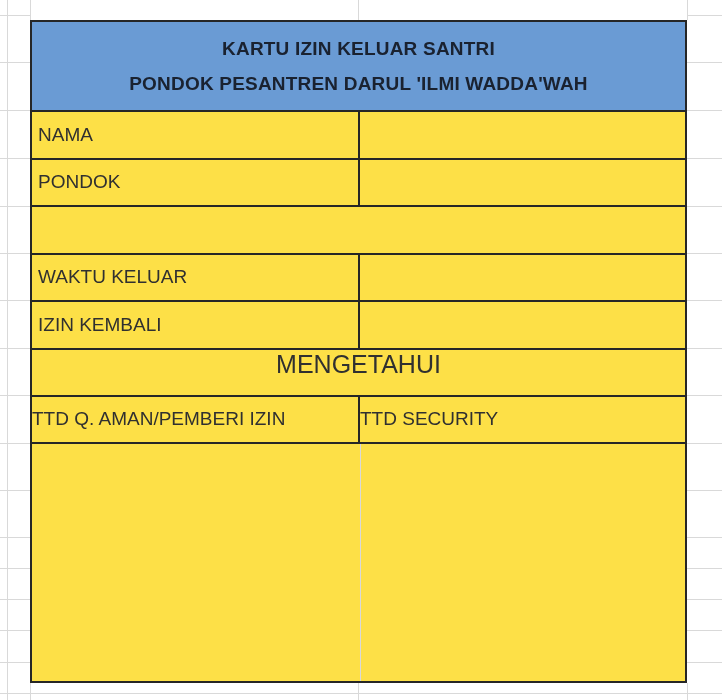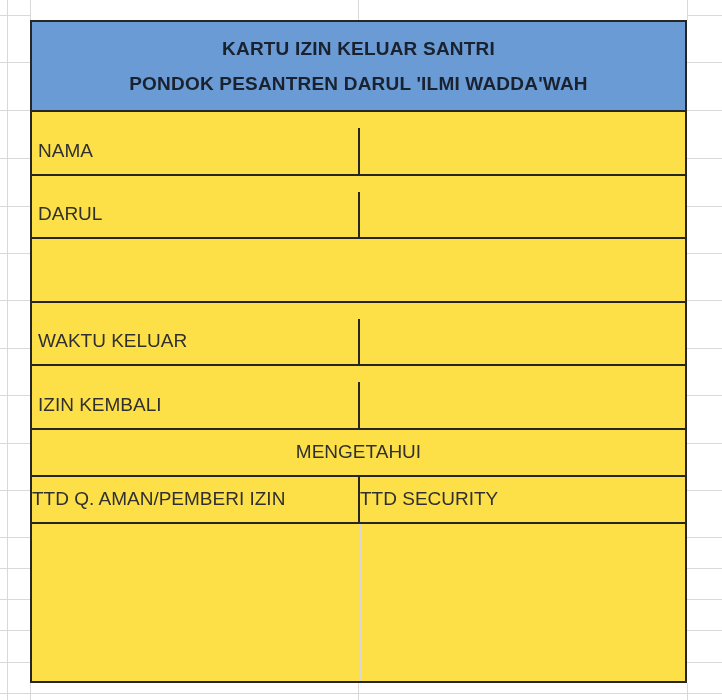--- a/index.html
+++ b/index.html
@@ -24,32 +24,32 @@
   .card-header{
     height:90px;flex:0 0 90px;background:var(--header-fill);
     border-bottom:2px solid var(--table-border);
     display:flex;flex-direction:column;justify-content:space-evenly;align-items:center;
     text-align:center;
   }
   .card-title,.card-subtitle{
     font-weight:bold;font-size:19px;color:var(--header-text);letter-spacing:.2px;line-height:1;
   }
   .field-row{
-    height:47.5px;flex:0 0 47.5px;display:flex;border-bottom:2px solid var(--table-border);margin-top:16px;
+    height:47.5px;flex:0 0 47.5px;display:flex;border-bottom:2px solid var(--table-border);
   }
   .cell{display:flex;align-items:center;}
   .label-cell{
     width:328px;flex:0 0 328px;border-right:2px solid var(--table-border);
     padding-left:6px;font-size:19px;color:var(--body-text);
   }
   .value-cell{flex:1;}
   .section-row{
     height:47px;flex:0 0 47px;border-bottom:2px solid var(--table-border);
-    display:flex;align-items:center;justify-content:center;
-    font-size:19px;color:var(--body-text);
+    display:flex;align-items:flex-start;justify-content:center;
+    font-size:25px;color:var(--body-text);
   }
   .ttd-row{
     height:47px;flex:0 0 47px;border-bottom:2px solid var(--table-border);display:flex;
   }
   .ttd-cell{
     display:flex;align-items:center;justify-content:flex-start;
     font-size:19px;color:var(--body-text);text-align:center;
   }
   .ttd-cell.left{width:328px;flex:0 0 328px;border-right:2px solid var(--table-border);}
   .ttd-cell.right{flex:1;}
@@ -115,21 +115,21 @@
 
     <div id="field-rows">
         <div class="field-row">
           <div class="cell label-cell">
             <span>NAMA</span>
           </div>
           <div class="cell value-cell"></div>
         </div>
         <div class="field-row">
           <div class="cell label-cell">
-            <span>DARUL</span>
+            <span>PONDOK</span>
           </div>
           <div class="cell value-cell"></div>
         </div>
         <div class="field-row">
           <div class="cell value-cell"></div>
         </div>
         <div class="field-row">
           <div class="cell label-cell">
             <span>WAKTU KELUAR</span>
           </div>

